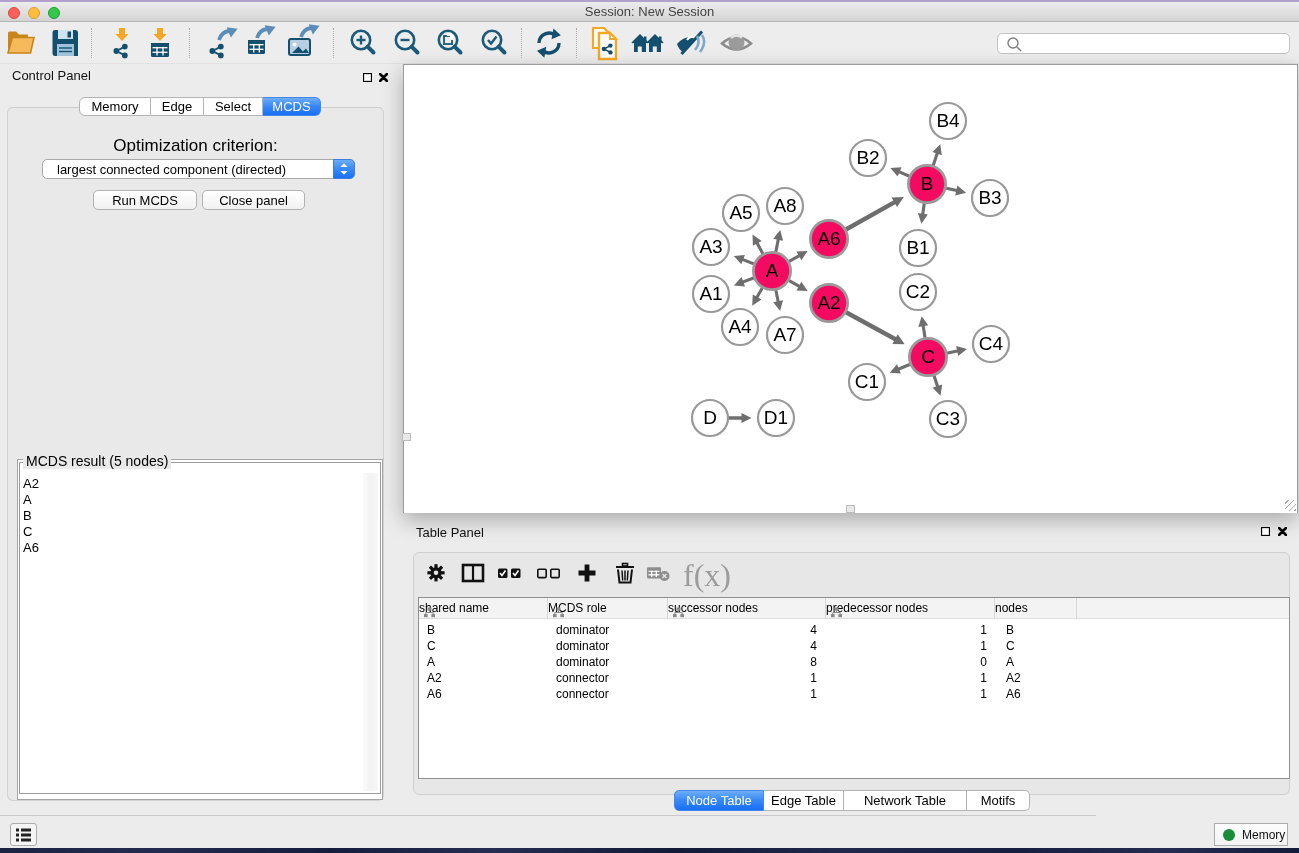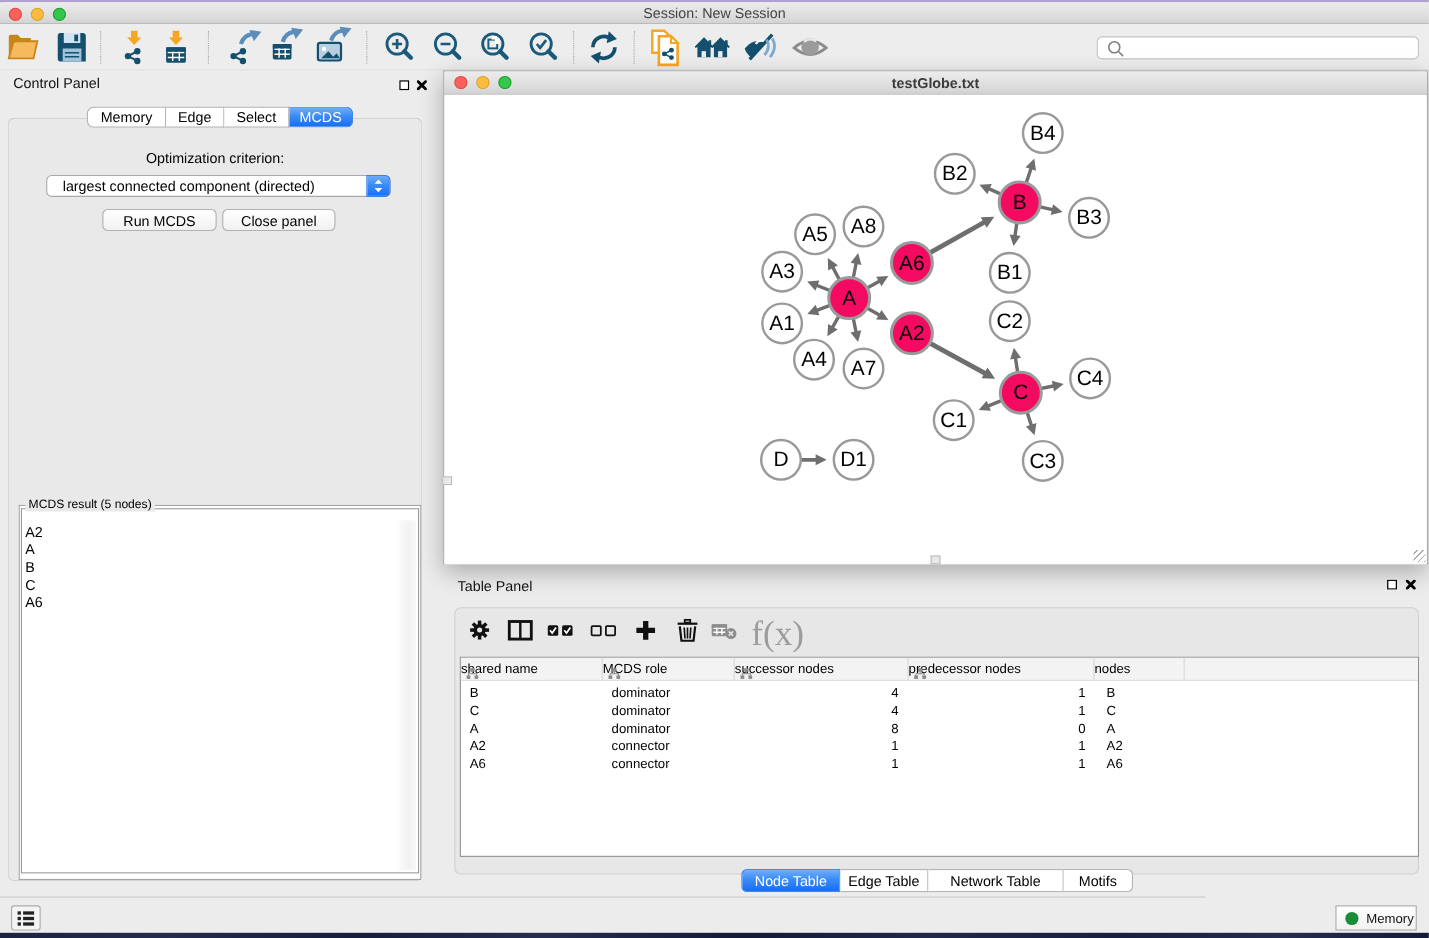--- a/index.html
+++ b/index.html
@@ -31,31 +31,31 @@
   background:#fff; border:1px solid #c3c3c3; border-radius:5px; }
 
 
 #cpHead { left:12px; top:68px; font-size:13px; color:#111; }
 .winbtn { position:absolute; width:9px; height:9px; }
 #cpBody { left:7px; top:107px; width:377px; height:694px; background:#e9e9e9;
   border:1px solid #d2d2d2; border-top:1px solid #cccccc; border-radius:6px; }
 .tab { position:absolute; top:97px; height:19px; z-index:5; background:#fff; border:1px solid #b4b4b4;
   font-size:13px; text-align:center; line-height:18px; color:#000; }
 .tab.sel { background:linear-gradient(#6faef9,#3b8bf7 45%,#176ef5); color:#fff; border-color:#4186e8; }
-#optlab { left:0; top:136px; width:391px; text-align:center; font-size:13px; color:#000; }
+#optlab { left:0; top:136px; width:391px; text-align:center; font-size:17px; color:#000; }
 #dropdown { left:42px; top:159px; width:313px; height:20px; background:#fff;
   border:1px solid #a9a9a9; border-radius:5px; font-size:13px; line-height:19px;
   color:#000; padding-left:14px; }
 #ddcap { left:333px; top:159px; width:22px; height:20px; border-radius:0 5px 5px 0;
   background:linear-gradient(#6cacf9,#3c8cf7 45%,#1a70f5); border:1px solid #3c7fe0; }
 .btn { position:absolute; height:20px; background:linear-gradient(#ffffff,#f1f1f1);
   border:1px solid #b2b2b2; border-radius:5px; font-size:13px; text-align:center;
   line-height:19px; color:#000; }
 #fieldset { left:17px; top:459px; width:366px; height:341px; border:1px solid #a5a5a5; background:#fff; }
-#legend { left:23px; top:453px; background:#e9e9e9; padding:0 3px; font-size:11px; color:#000; z-index:6; }
+#legend { left:23px; top:453px; background:#e9e9e9; padding:0 3px; font-size:14px; color:#000; z-index:6; }
 #listbox { left:19px; top:462px; width:362px; height:332px; background:#fff; border:1px solid #9b9b9b; }
 #listbox .items { position:absolute; left:3px; top:13px; font-size:13px; line-height:16px; color:#000; }
 #lbscroll { position:absolute; right:2px; top:10px; width:15px; height:318px; background:linear-gradient(90deg,#fafafa,#f2f2f2 55%,#f7f7f7); }
 
 
 #statusbar { left:0; top:815px; width:1096px; height:33px; background:#ececec; border-top:1px solid #c9c9c9; }
 #listBtn { position:absolute; left:10px; top:7px; width:27px; height:23px; background:#f4f4f4;
   border:1px solid #ababab; border-radius:3px; }
 #memBtn { position:absolute; left:1214px; top:7px; width:74px; height:23px;
   background:linear-gradient(#fdfdfd,#f2f2f2); border:1px solid #adadad;
@@ -244,26 +244,20 @@
 <div class="btn" style="left:93px;top:190px;width:104px;">Run MCDS</div>
 <div class="btn" style="left:202px;top:190px;width:103px;">Close panel</div>
 <div class="abs" id="fieldset"></div>
 <div class="abs" id="legend">MCDS result (5 nodes)</div>
 <div class="abs" id="listbox">
   <div class="items">A2<br>A<br>B<br>C<br>A6</div>
   <div id="lbscroll"></div>
 </div>
 
 <div class="abs" id="netwin">
-  <div id="nethead">
-    <div class="tl2" style="left:9px;background:#fb615c;border:1px solid #e2463d;"></div>
-    <div class="tl2" style="left:29px;background:#fdbc40;border:1px solid #dfa023;"></div>
-    <div class="tl2" style="left:49px;background:#34c84a;border:1px solid #1e9a2d;"></div>
-    <div class="title">testGlobe.txt</div>
-  </div>
   <div id="netcanvas">
     <svg width="893" height="426" viewBox="0 0 893 426" style="position:absolute;left:0;top:0">
 <line x1="368.0" y1="184.0" x2="352.6" y2="155.1" stroke="#6e6e6e" stroke-width="3.1"></line>
         <path d="M348.5 147.6 L357.7 154.1 L348.9 158.8 Z" fill="#6e6e6e"></path>
 <line x1="368.0" y1="184.0" x2="374.5" y2="151.4" stroke="#6e6e6e" stroke-width="3.1"></line>
         <path d="M376.2 143.0 L379.1 153.8 L369.3 151.8 Z" fill="#6e6e6e"></path>
 <line x1="368.0" y1="184.0" x2="337.7" y2="172.1" stroke="#6e6e6e" stroke-width="3.1"></line>
         <path d="M329.8 169.0 L340.9 168.0 L337.3 177.3 Z" fill="#6e6e6e"></path>
 <line x1="368.0" y1="184.0" x2="337.9" y2="195.4" stroke="#6e6e6e" stroke-width="3.1"></line>
         <path d="M329.9 198.4 L337.5 190.1 L341.0 199.5 Z" fill="#6e6e6e"></path>

